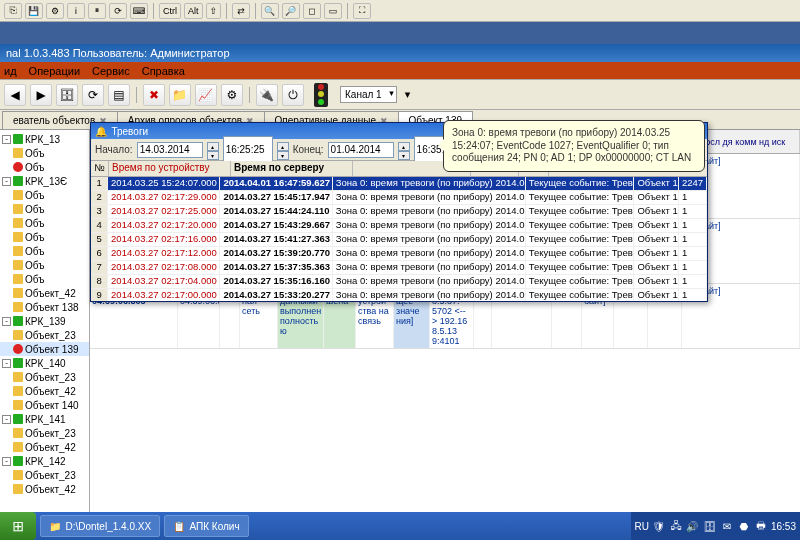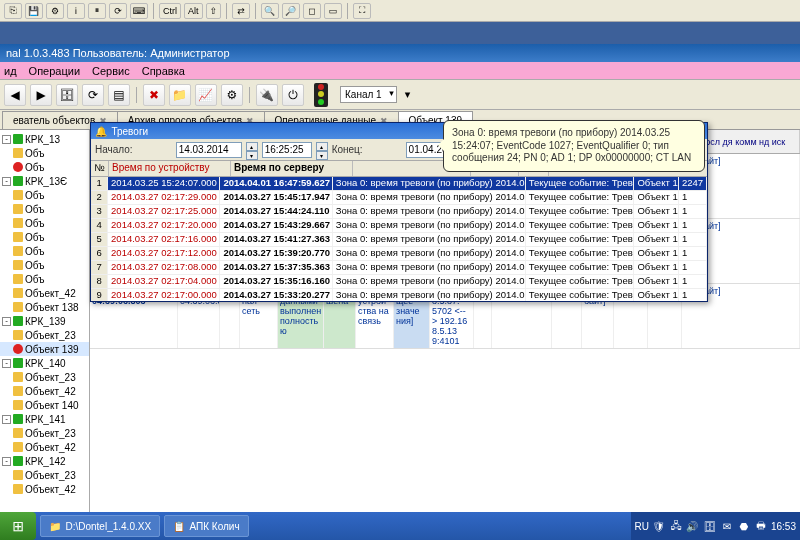--- a/index.html
+++ b/index.html
@@ -5,21 +5,21 @@
   * { box-sizing: border-box; margin: 0; padding: 0; }
   body { font-family: Tahoma, Arial, sans-serif; font-size: 11px; background: #000; width: 800px; height: 540px; overflow: hidden; position: relative; }
   .vnc-window { width: 800px; height: 540px; background: #3d6099; position: relative; }
   .vnc-titlebar { height: 22px; background: linear-gradient(#fff,#e8e8e8); display: flex; align-items: center; justify-content: center; font-size: 11px; color: #333; border-bottom: 1px solid #aaa; }
   .vnc-toolbar { height: 22px; background: #ece9d8; border-bottom: 1px solid #aaa; display: flex; align-items: center; padding: 0 4px; gap: 3px; }
   .vnc-tool { width: 18px; height: 16px; background: #ece9d8; border: 1px solid #bbb; border-radius: 2px; display: flex; align-items: center; justify-content: center; font-size: 9px; cursor: pointer; }
   .vnc-key { width: auto; padding: 0 3px; font-size: 9px; }
   .vnc-sep { width: 1px; height: 16px; background: #aaa; margin: 0 2px; }
   .inner-app { position: absolute; top: 44px; left: 0; right: 0; bottom: 0; background: #ece9d8; display: flex; flex-direction: column; }
   .app-titlebar { height: 18px; background: linear-gradient(#1b5eab,#3d7dc9); color: #fff; display: flex; align-items: center; padding: 0 6px; font-size: 11px; }
-  .app-menu { height: 18px; background: #f9a8d4; display: flex; align-items: center; padding: 0 4px; gap: 12px; font-size: 11px; border-bottom: 1px solid #aaa; }
+  .app-menu { height: 18px; background: #c2410c; display: flex; align-items: center; padding: 0 4px; gap: 12px; font-size: 11px; border-bottom: 1px solid #aaa; }
   .app-menu span { cursor: pointer; }
   .app-toolbar { height: 30px; background: #ece9d8; border-bottom: 1px solid #aaa; display: flex; align-items: center; padding: 0 4px; gap: 4px; }
   .tbtn { width: 22px; height: 22px; border: 1px solid #ccc; background: linear-gradient(#fff,#e8e8e8); border-radius: 2px; display: flex; align-items: center; justify-content: center; cursor: pointer; font-size: 12px; }
   .traffic { width: 14px; height: 24px; background: #222; border-radius: 2px; display: flex; flex-direction: column; align-items: center; justify-content: space-around; padding: 1px; margin-left: 6px; }
   .traffic div { width: 6px; height: 6px; border-radius: 50%; }
   .tabs-row { height: 20px; background: #ece9d8; display: flex; align-items: flex-end; padding: 0 2px; border-bottom: 1px solid #999; }
   .tab { height: 18px; padding: 0 10px; background: #ece9d8; border: 1px solid #999; border-bottom: none; font-size: 10px; display: flex; align-items: center; margin-right: -1px; cursor: pointer; position: relative; }
   .tab.active { background: #fff; }
   .tab .x { margin-left: 4px; color: #888; font-size: 9px; }
   .main-area { flex: 1; position: relative; background: #fff; overflow: hidden; }
@@ -41,22 +41,22 @@
   .cell-blue1 { background: #c9dcf2; }
   .cell-blue2 { background: #5a78b8; color: #fff; }
   .status-bar { position: absolute; left: 0; right: 0; bottom: 0; height: 18px; background: #ece9d8; border-top: 1px solid #aaa; font-size: 10px; display: flex; align-items: center; padding: 0 4px; }
   
   .alarms { position: absolute; left: 90px; top: 122px; width: 618px; height: 180px; background: #fff; border: 1px solid #0a246a; box-shadow: 2px 2px 6px rgba(0,0,0,0.4); display: flex; flex-direction: column; z-index: 20; }
   .alarms-title { height: 16px; background: linear-gradient(#2a70d8,#4d8be0); color: #fff; display: flex; align-items: center; padding: 0 4px; font-size: 10px; justify-content: space-between; }
   .alarms-title .tbuttons { display: flex; gap: 2px; }
   .alarms-title .tb { width: 14px; height: 12px; background: #d8e4f7; color: #000; font-size: 9px; display: flex; align-items: center; justify-content: center; cursor: pointer; }
   .alarms-toolbar { height: 22px; background: #ece9d8; border-bottom: 1px solid #aaa; display: flex; align-items: center; padding: 0 4px; gap: 4px; font-size: 10px; }
   .alarms-toolbar label { color: #333; }
-  .date-input { width: 66px; height: 16px; border: 1px solid #7f9db9; font-size: 10px; padding: 0 2px; margin-left: 39px; }
-  .time-input { width: 50px; height: 16px; border: 1px solid #7f9db9; font-size: 10px; padding: 0 2px; }
+  .date-input { width: 66px; height: 16px; border: 1px solid #7f9db9; font-size: 10px; padding: 0 2px; }
+  .time-input { width: 50px; height: 28px; border: 1px solid #7f9db9; font-size: 10px; padding: 0 2px; }
   .spin { width: 12px; height: 16px; display:inline-flex; flex-direction:column; }
   .spin div { flex:1; border:1px solid #7f9db9; background:#eee; font-size:6px; display:flex; align-items:center; justify-content:center; cursor:pointer; }
   .alarms-grid { flex: 1; overflow: auto; position: relative; }
   .ag-header { display: flex; height: 16px; background: #ece9d8; border-bottom: 1px solid #aaa; font-size: 10px; position: sticky; top: 0; }
   .ag-header div { border-right: 1px solid #bbb; padding: 1px 3px; overflow: hidden; white-space: nowrap; }
   .ag-row { display: flex; height: 14px; font-size: 9.5px; border-bottom: 1px solid #eee; }
   .ag-row div { border-right: 1px solid #f0f0f0; padding: 0 3px; overflow: hidden; white-space: nowrap; }
   .ag-row.sel { background: #1038a0; color: #fff; }
   .col-num { width: 18px; text-align: center; background: #ece9d8; color:#000; }
   .col-devtime { width: 122px; color: #b00; }

